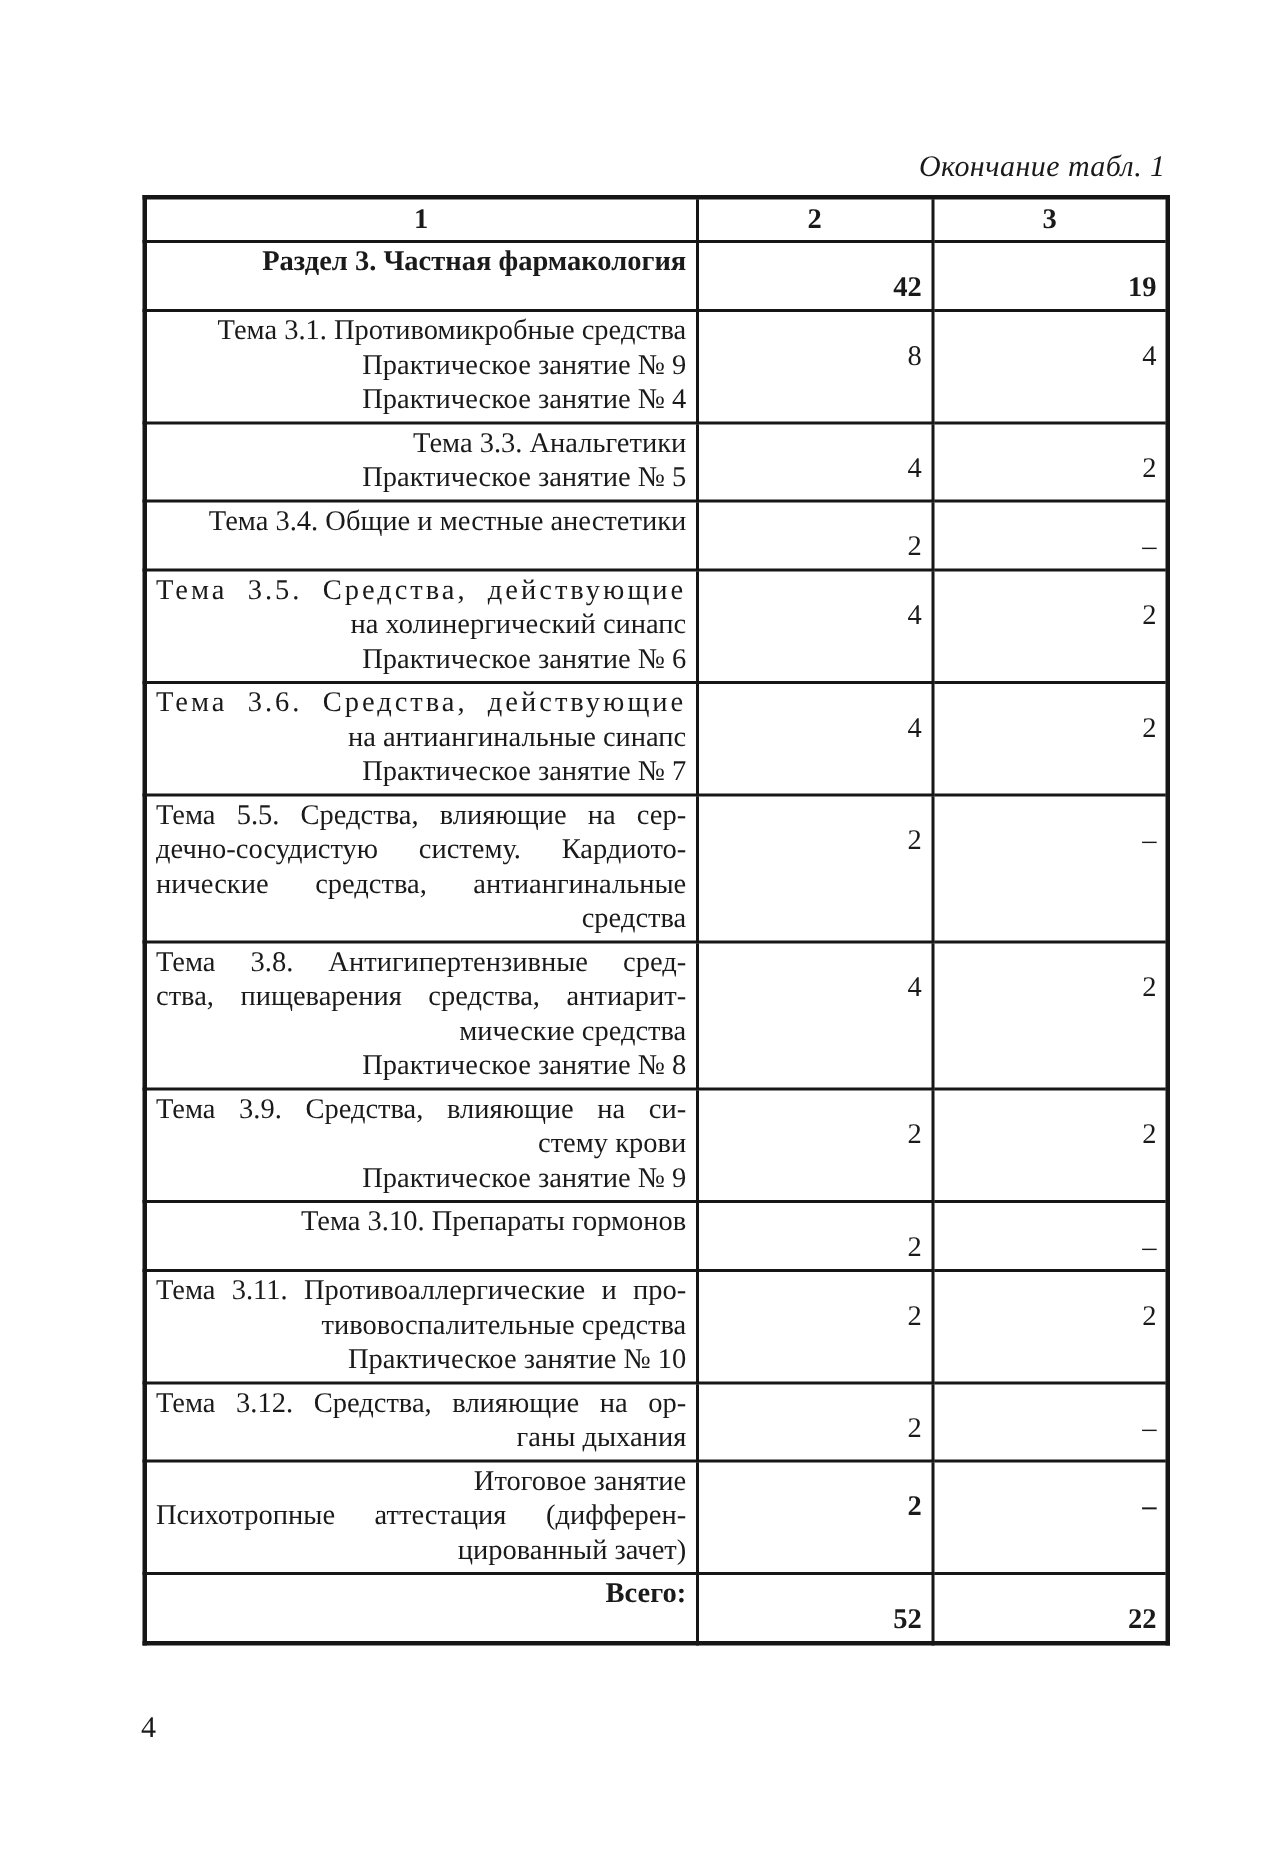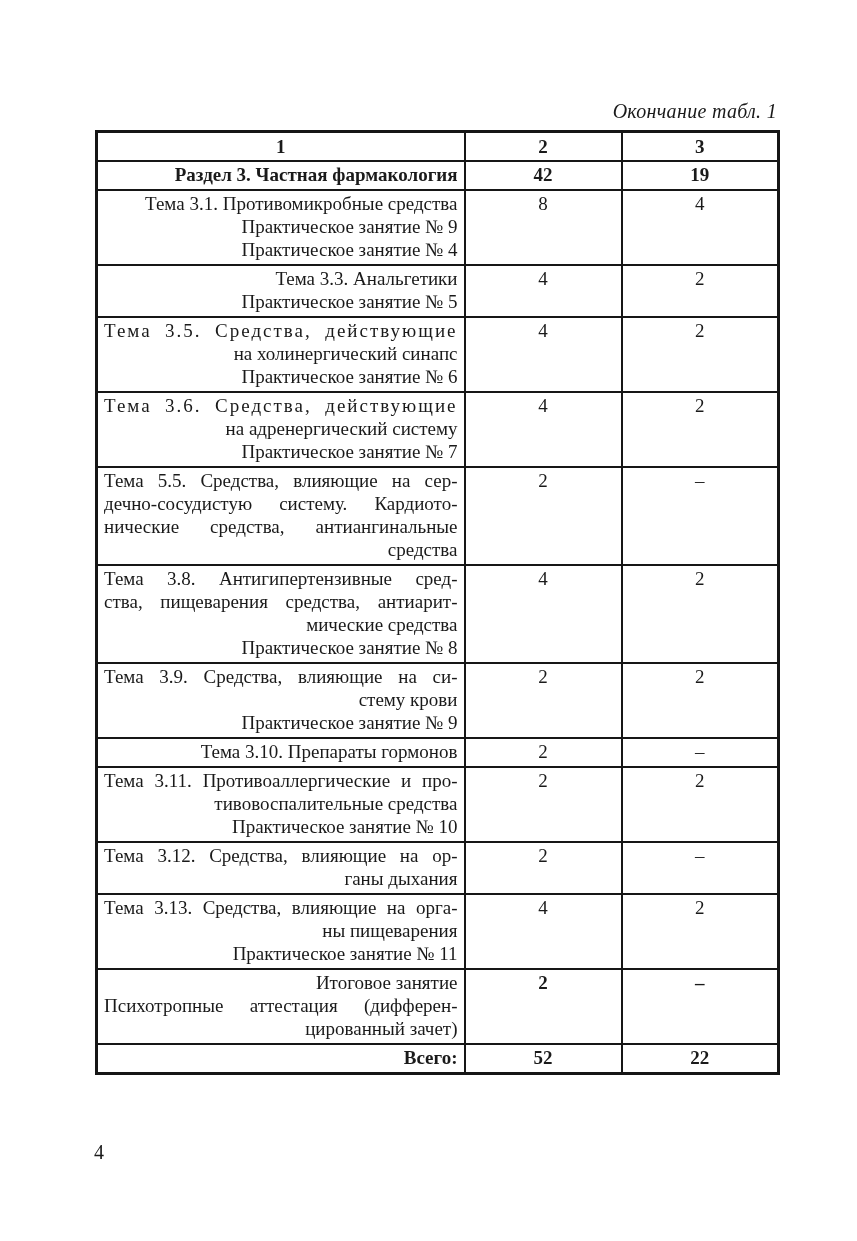--- a/index.html
+++ b/index.html
@@ -50,22 +50,22 @@
     font-weight: bold;
     text-align: center;
     padding: 2px 4px;
     vertical-align: top;
   }
   table.sched td {
     vertical-align: top;
     padding: 1px 6px 3px 6px;
   }
   table.sched td.num {
-    text-align: center;
-    padding-top: 1px;
+    text-align: right;
+    padding-top: 18px;
   }
   tr.bold td { font-weight: bold; }
   td.vbold { font-weight: bold; }
   .line { text-align: right; }
   .line.just {
     text-align: justify;
     text-align-last: justify;
   }
   .line.ls { letter-spacing: 2px; }
   .page-number {
@@ -115,31 +115,38 @@
         <tr>
           <td>
             <div class="line">Тема 3.3. Анальгетики</div>
             <div class="line">Практическое занятие № 5</div>
           </td>
           <td class="num">4</td>
           <td class="num">2</td>
         </tr>
         <tr>
           <td>
+            <div class="line">Тема 3.4. Общие и местные анестетики</div>
+          </td>
+          <td class="num">2</td>
+          <td class="num">–</td>
+        </tr>
+        <tr>
+          <td>
             <div class="line just ls">Тема 3.5. Средства, действующие</div>
             <div class="line">на холинергический синапс</div>
             <div class="line">Практическое занятие № 6</div>
           </td>
           <td class="num">4</td>
           <td class="num">2</td>
         </tr>
         <tr>
           <td>
             <div class="line just ls">Тема 3.6. Средства, действующие</div>
-            <div class="line">на адренергический систему</div>
+            <div class="line">на антиангинальные синапс</div>
             <div class="line">Практическое занятие № 7</div>
           </td>
           <td class="num">4</td>
           <td class="num">2</td>
         </tr>
         <tr>
           <td>
             <div class="line just">Тема 5.5. Средства, влияющие на сер-</div>
             <div class="line just">дечно-сосудистую систему. Кардиото-</div>
             <div class="line just">нические средства, антиангинальные</div>
@@ -186,29 +193,20 @@
         <tr>
           <td>
             <div class="line just">Тема 3.12. Средства, влияющие на ор-</div>
             <div class="line">ганы дыхания</div>
           </td>
           <td class="num">2</td>
           <td class="num">–</td>
         </tr>
         <tr>
           <td>
-            <div class="line just">Тема 3.13. Средства, влияющие на орга-</div>
-            <div class="line">ны пищеварения</div>
-            <div class="line">Практическое занятие № 11</div>
-          </td>
-          <td class="num">4</td>
-          <td class="num">2</td>
-        </tr>
-        <tr>
-          <td>
             <div class="line">Итоговое занятие</div>
             <div class="line just">Психотропные аттестация (дифферен-</div>
             <div class="line">цированный зачет)</div>
           </td>
           <td class="num vbold">2</td>
           <td class="num vbold">–</td>
         </tr>
         <tr class="bold">
           <td>
             <div class="line">Всего:</div>

